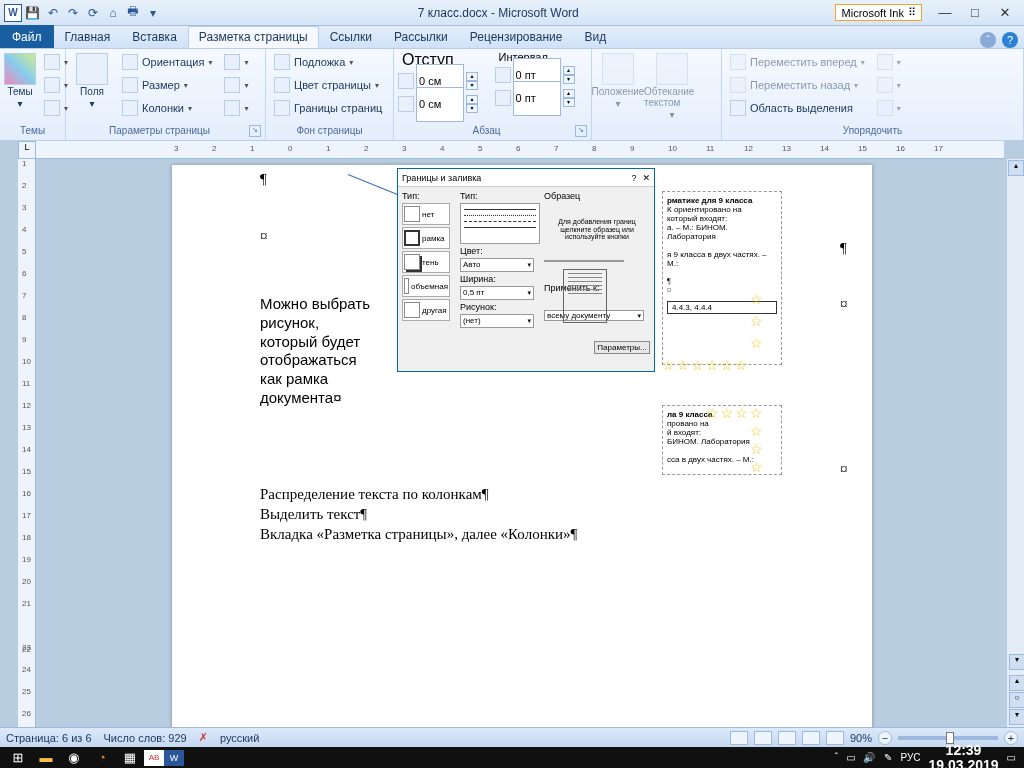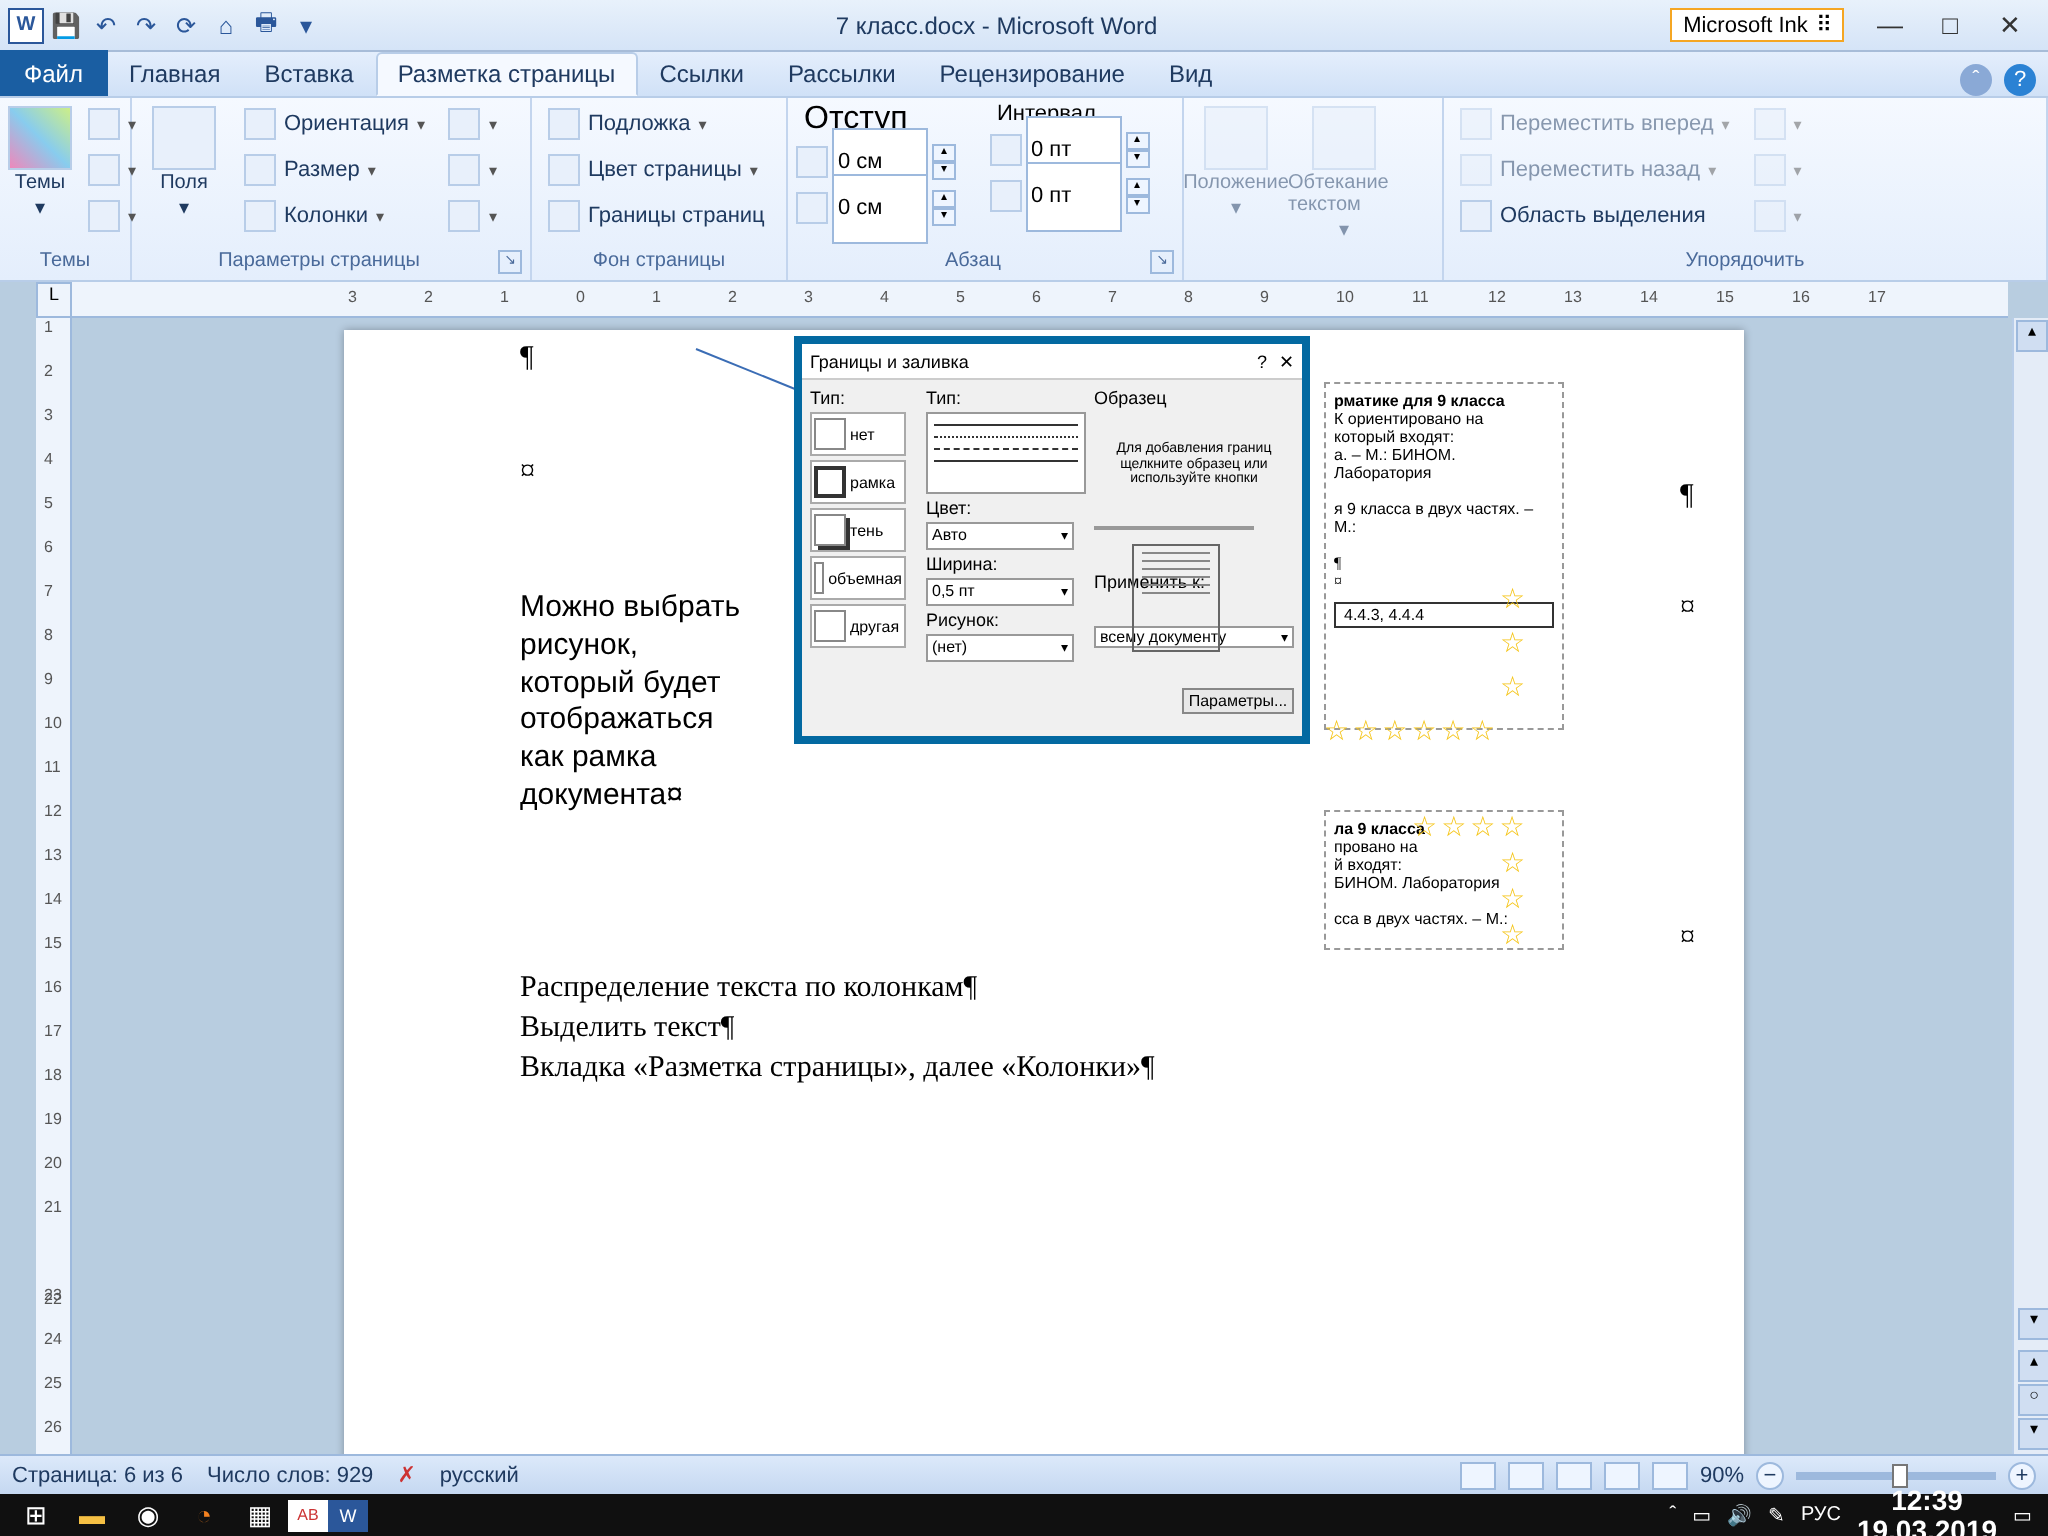--- a/index.html
+++ b/index.html
@@ -45,21 +45,21 @@
 .workarea { position: absolute; top: 141px; left: 0; right: 0; bottom: 41px; background: #b8cde0; }
 .hruler { position: absolute; top: 0; left: 36px; right: 20px; height: 18px; background: #eef4fc; border-bottom: 1px solid #9db9dd; font-size: 8px; color: #555; }
 .hruler .mk { position: absolute; top: 3px; }
 .vruler { position: absolute; top: 18px; left: 18px; width: 18px; bottom: 0; background: #eef4fc; border-right: 1px solid #9db9dd; font-size: 8px; color: #555; }
 .vruler .mk { position: absolute; left: 4px; }
 .rsel { position: absolute; top: 0; left: 18px; width: 18px; height: 18px; background: #eef4fc; border: 1px solid #9db9dd; font-size: 9px; text-align:center; }
 .page { position: absolute; top: 24px; left: 172px; width: 700px; height: 900px; background: #fff; box-shadow: 0 0 4px rgba(0,0,0,.3); }
 .page .txt { position: absolute; font-family: "Times New Roman", serif; font-size: 15px; color: #000; line-height: 1.25; }
 
 
-.dlg { position: absolute; top: 168px; left: 397px; width: 258px; height: 204px; background: #f0f0f0; border: 4px solid #0369a1; font-size: 9px; }
+.dlg { position: absolute; top: 168px; left: 397px; width: 258px; height: 204px; background: #f0f0f0; border: 1px solid #0369a1; font-size: 9px; }
 .dlg .dtitle { height: 18px; background: #fff; border-bottom: 1px solid #ccc; padding: 2px 4px; display: flex; align-items: center; }
 .dlg .dtitle .dwb { margin-left: auto; display:flex; gap:6px; }
 .dlg .dtabs { height: 17px; display: flex; border-bottom: 1px solid #bbb; }
 .dlg .dtab { padding: 1px 6px; border: 1px solid #bbb; background: #e8e8e8; font-size: 9px; margin-right:-1px; }
 .dlg .dtab.act { background: #f0f0f0; border-bottom-color: #f0f0f0; }
 .dlg .dbody { padding: 4px; display: flex; gap: 4px; height: 145px; }
 .dlg .dcol { display: flex; flex-direction: column; gap: 2px; }
 .dlg .dcol.l { width: 54px; }
 .dlg .dcol.m { width: 80px; }
 .dlg .dcol.r { flex:1;gap:17px; }

